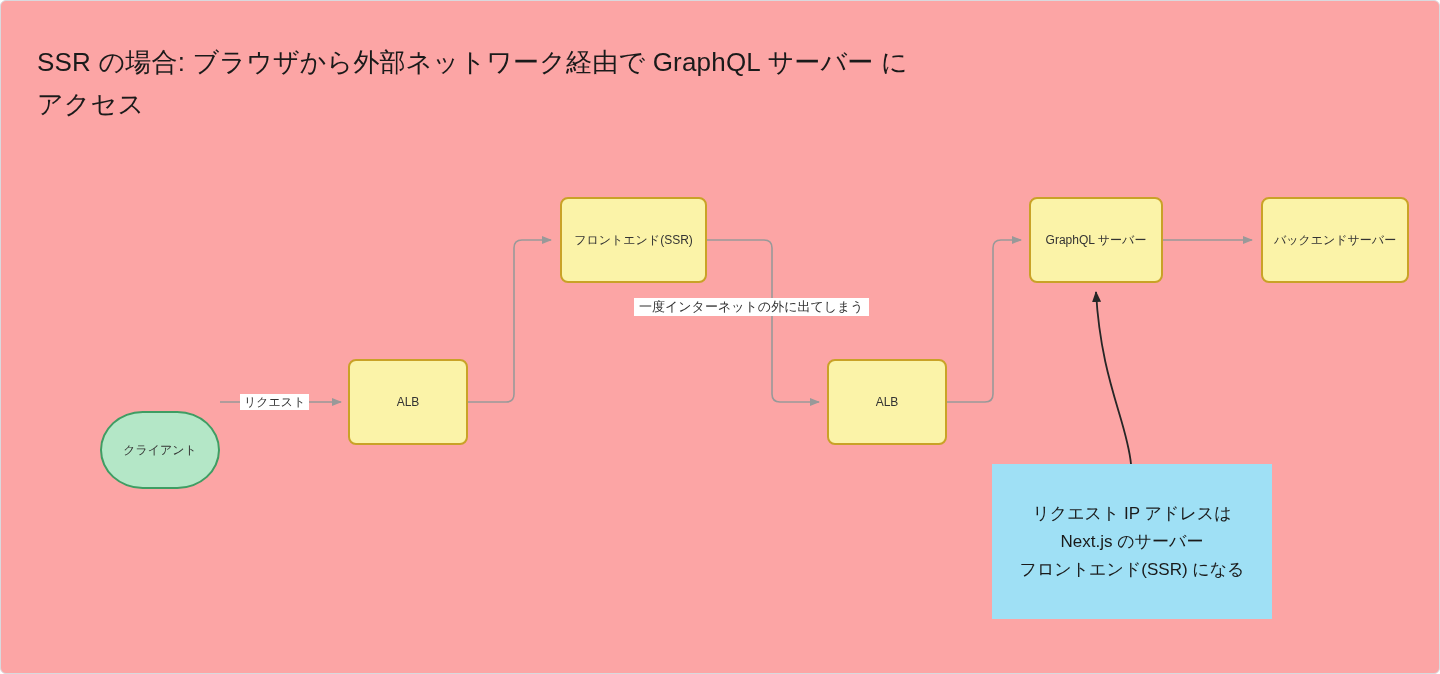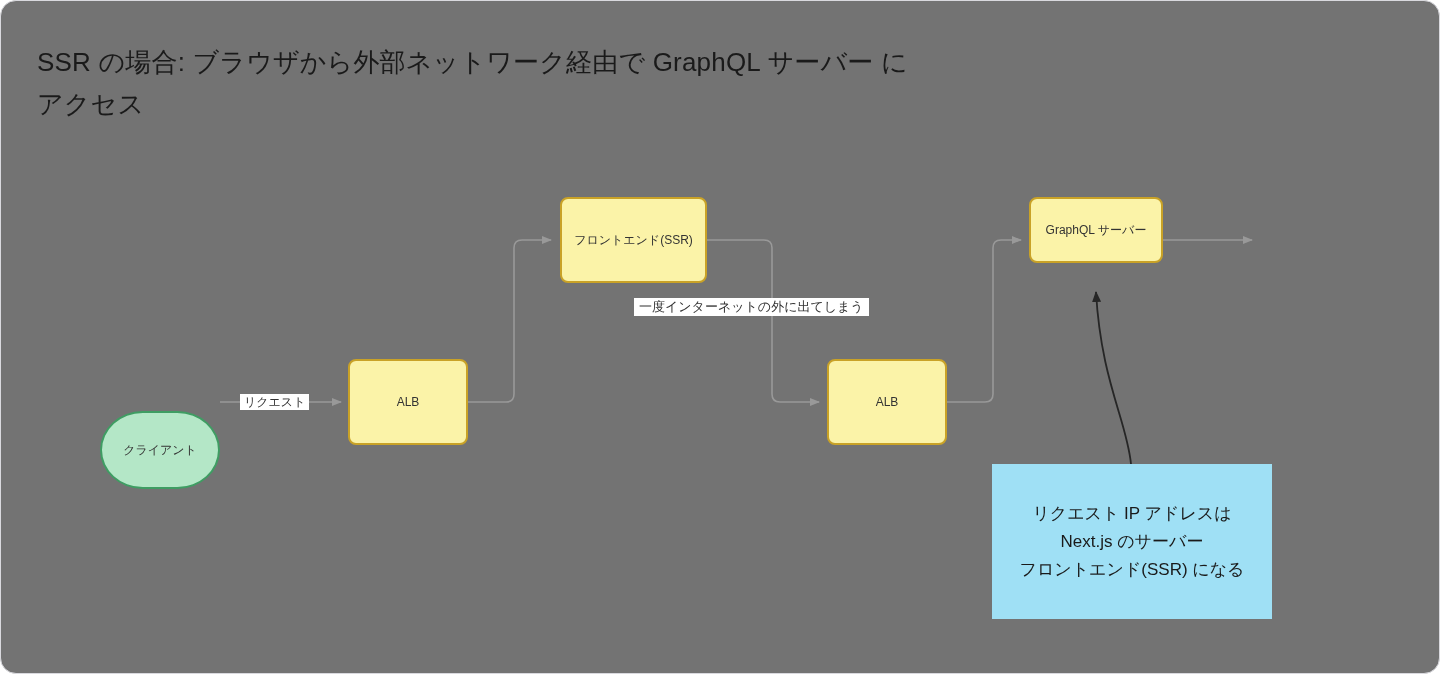--- a/index.html
+++ b/index.html
@@ -4,23 +4,23 @@
 <style>
   html, body {
     margin: 0;
     padding: 0;
     background: #ffffff;
   }
   #canvas {
     position: relative;
     width: 1440px;
     height: 674px;
-    background: #737373;
+    background: #fca5a5;
     border: 1px solid #d9d9de;
-    border-radius: 16px;
+    border-radius: 6px;
     box-sizing: border-box;
     overflow: hidden;
     font-family: "Liberation Sans", "DejaVu Sans", sans-serif;
   }
 
   
   #title {
     position: absolute;
     left: 36px;
     top: 40px;
@@ -144,24 +144,27 @@
   </div>
 
   <div class="node node-box" style="left:559px; top:196px; width:147px; height:86px;">
     <span>フロントエンド(SSR)</span>
   </div>
 
   <div class="node node-box" style="left:826px; top:358px; width:120px; height:86px;">
     <span>ALB</span>
   </div>
 
-  <div class="node node-box" style="left:1028px; top:196px; width:134px; height:66px;">
+  <div class="node node-box" style="left:1028px; top:196px; width:134px; height:86px;">
     <span>GraphQL サーバー</span>
   </div>
 
+  <div class="node node-box" style="left:1260px; top:196px; width:148px; height:86px;">
+    <span>バックエンドサーバー</span>
+  </div>
 
   <div class="edge-label" style="left:239px; top:393px;">リクエスト</div>
 
   <div class="note-label" style="left:633px; top:297px;">一度インターネットの外に出てしまう</div>
 
   <div id="note">
     <span>リクエスト IP アドレスは
 Next.js のサーバー
 フロントエンド(SSR) になる</span>
   </div>

